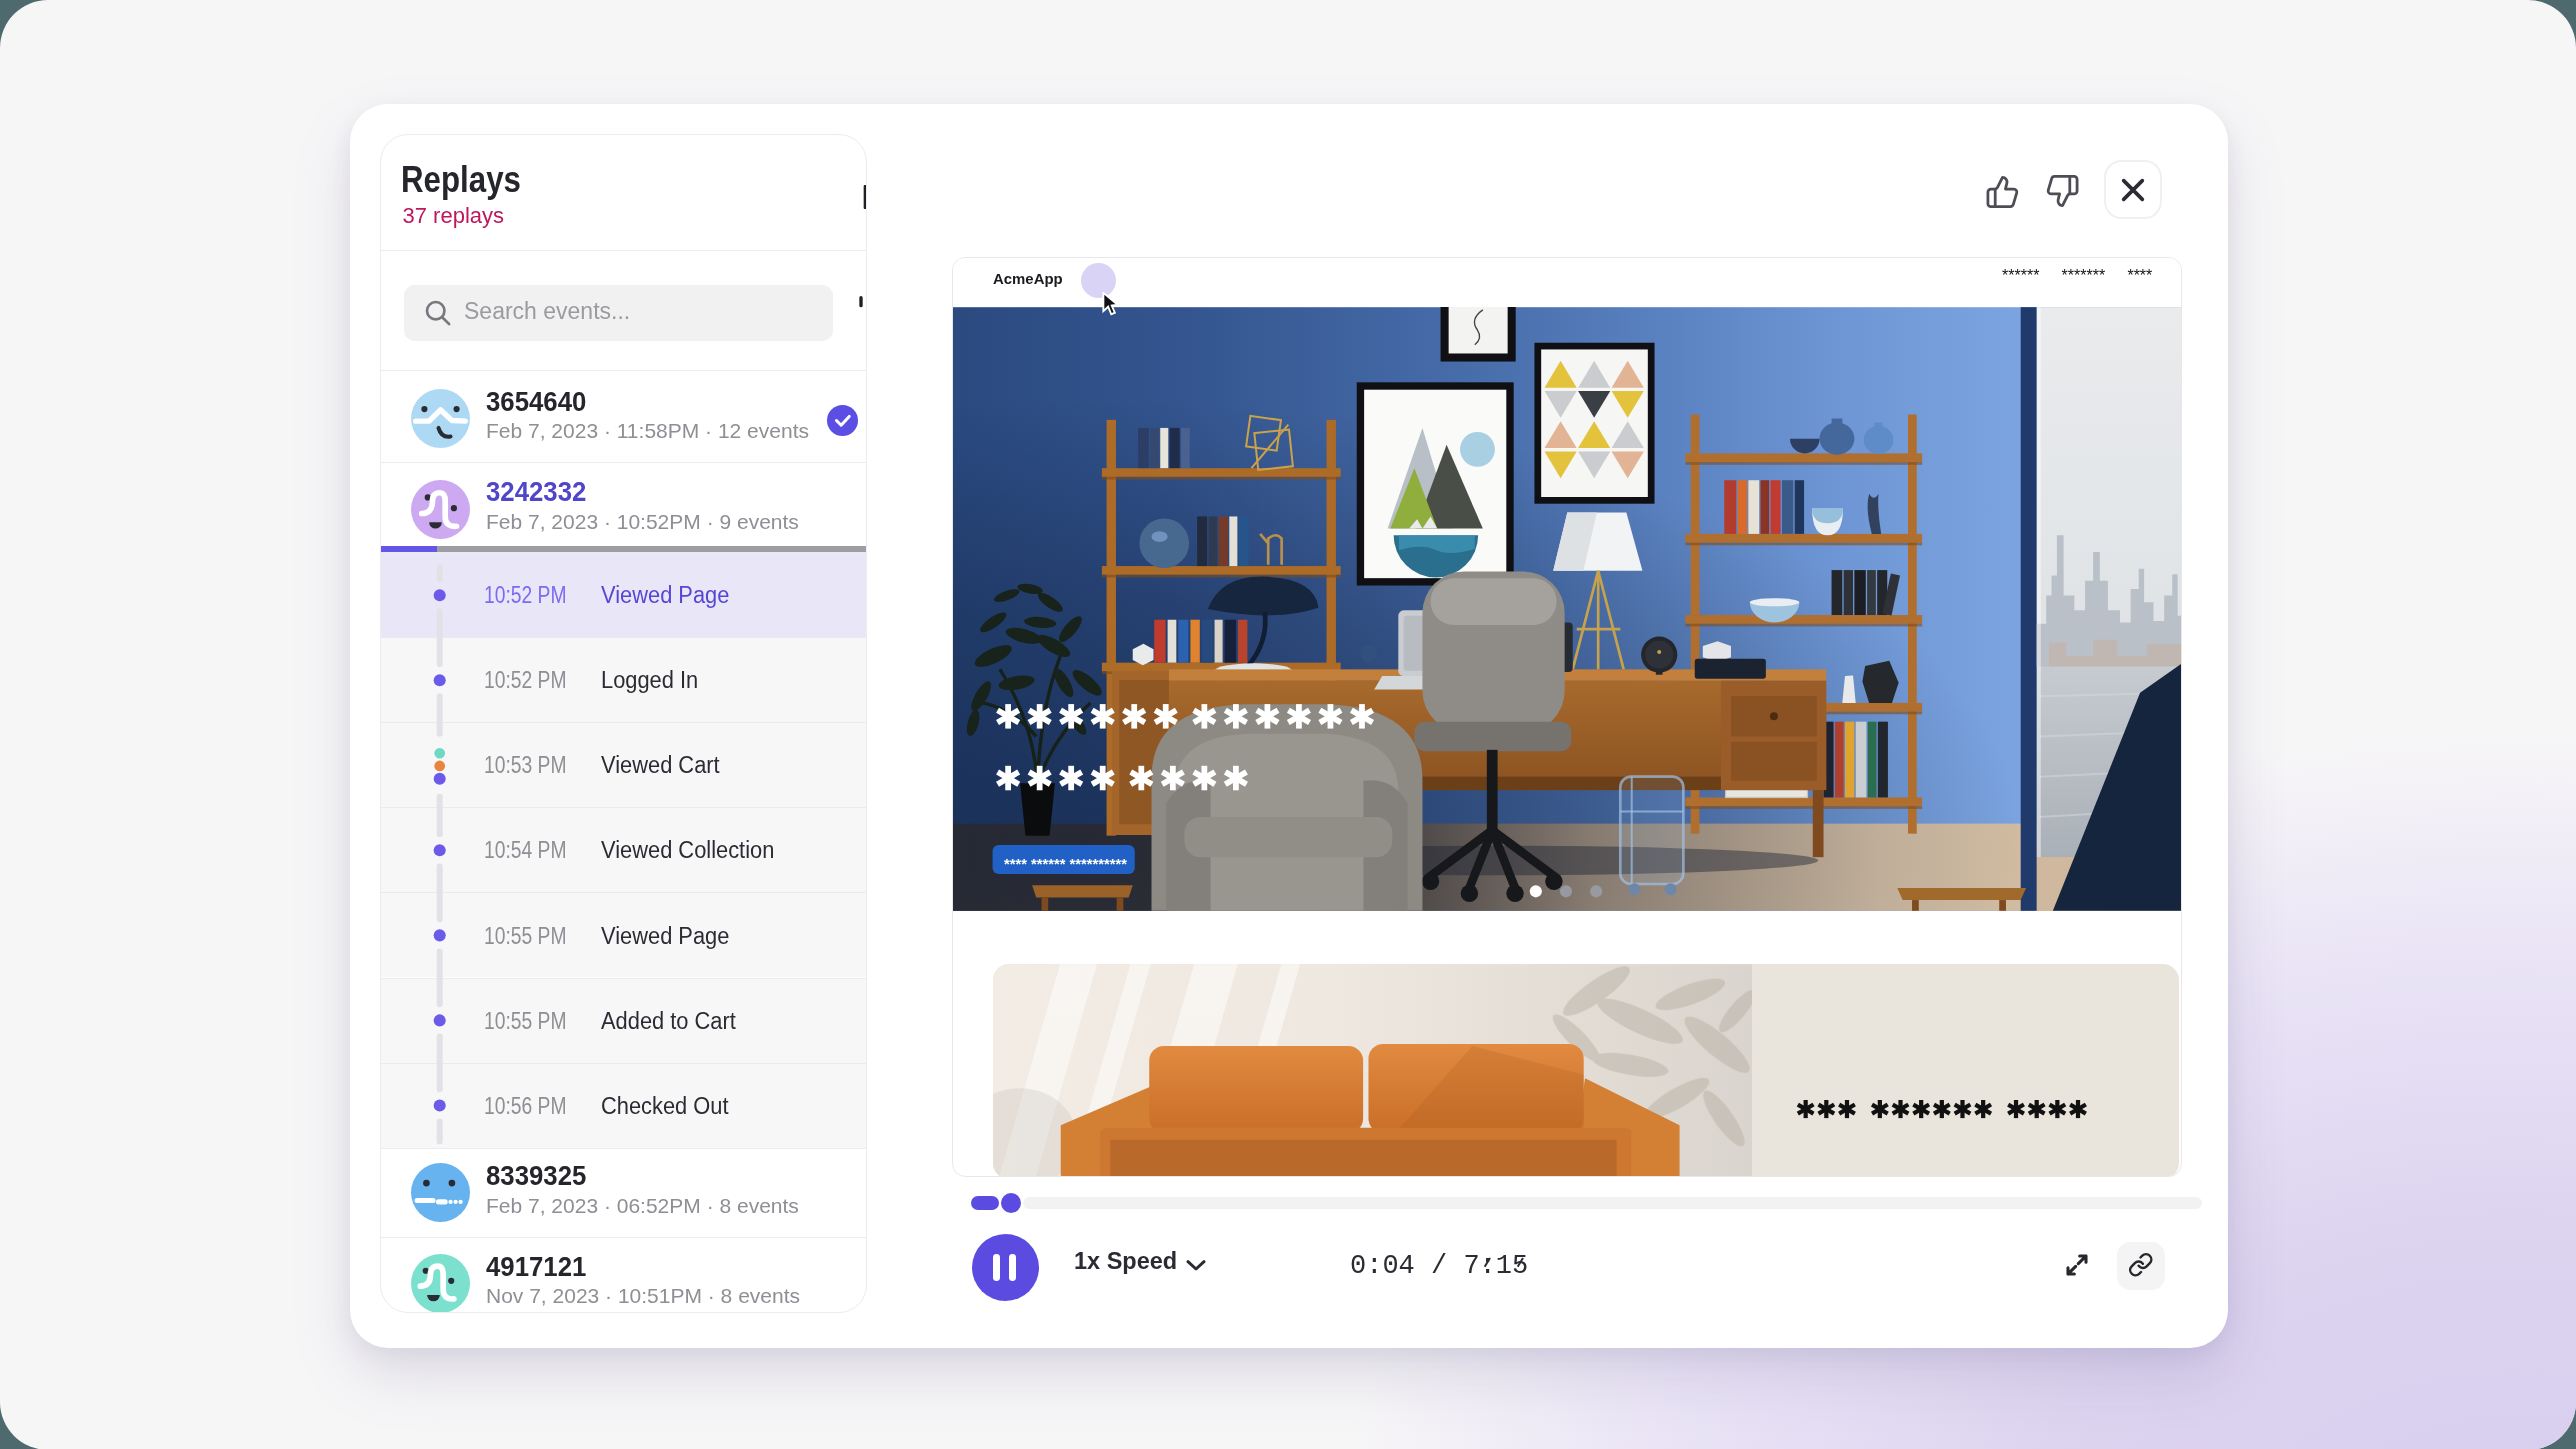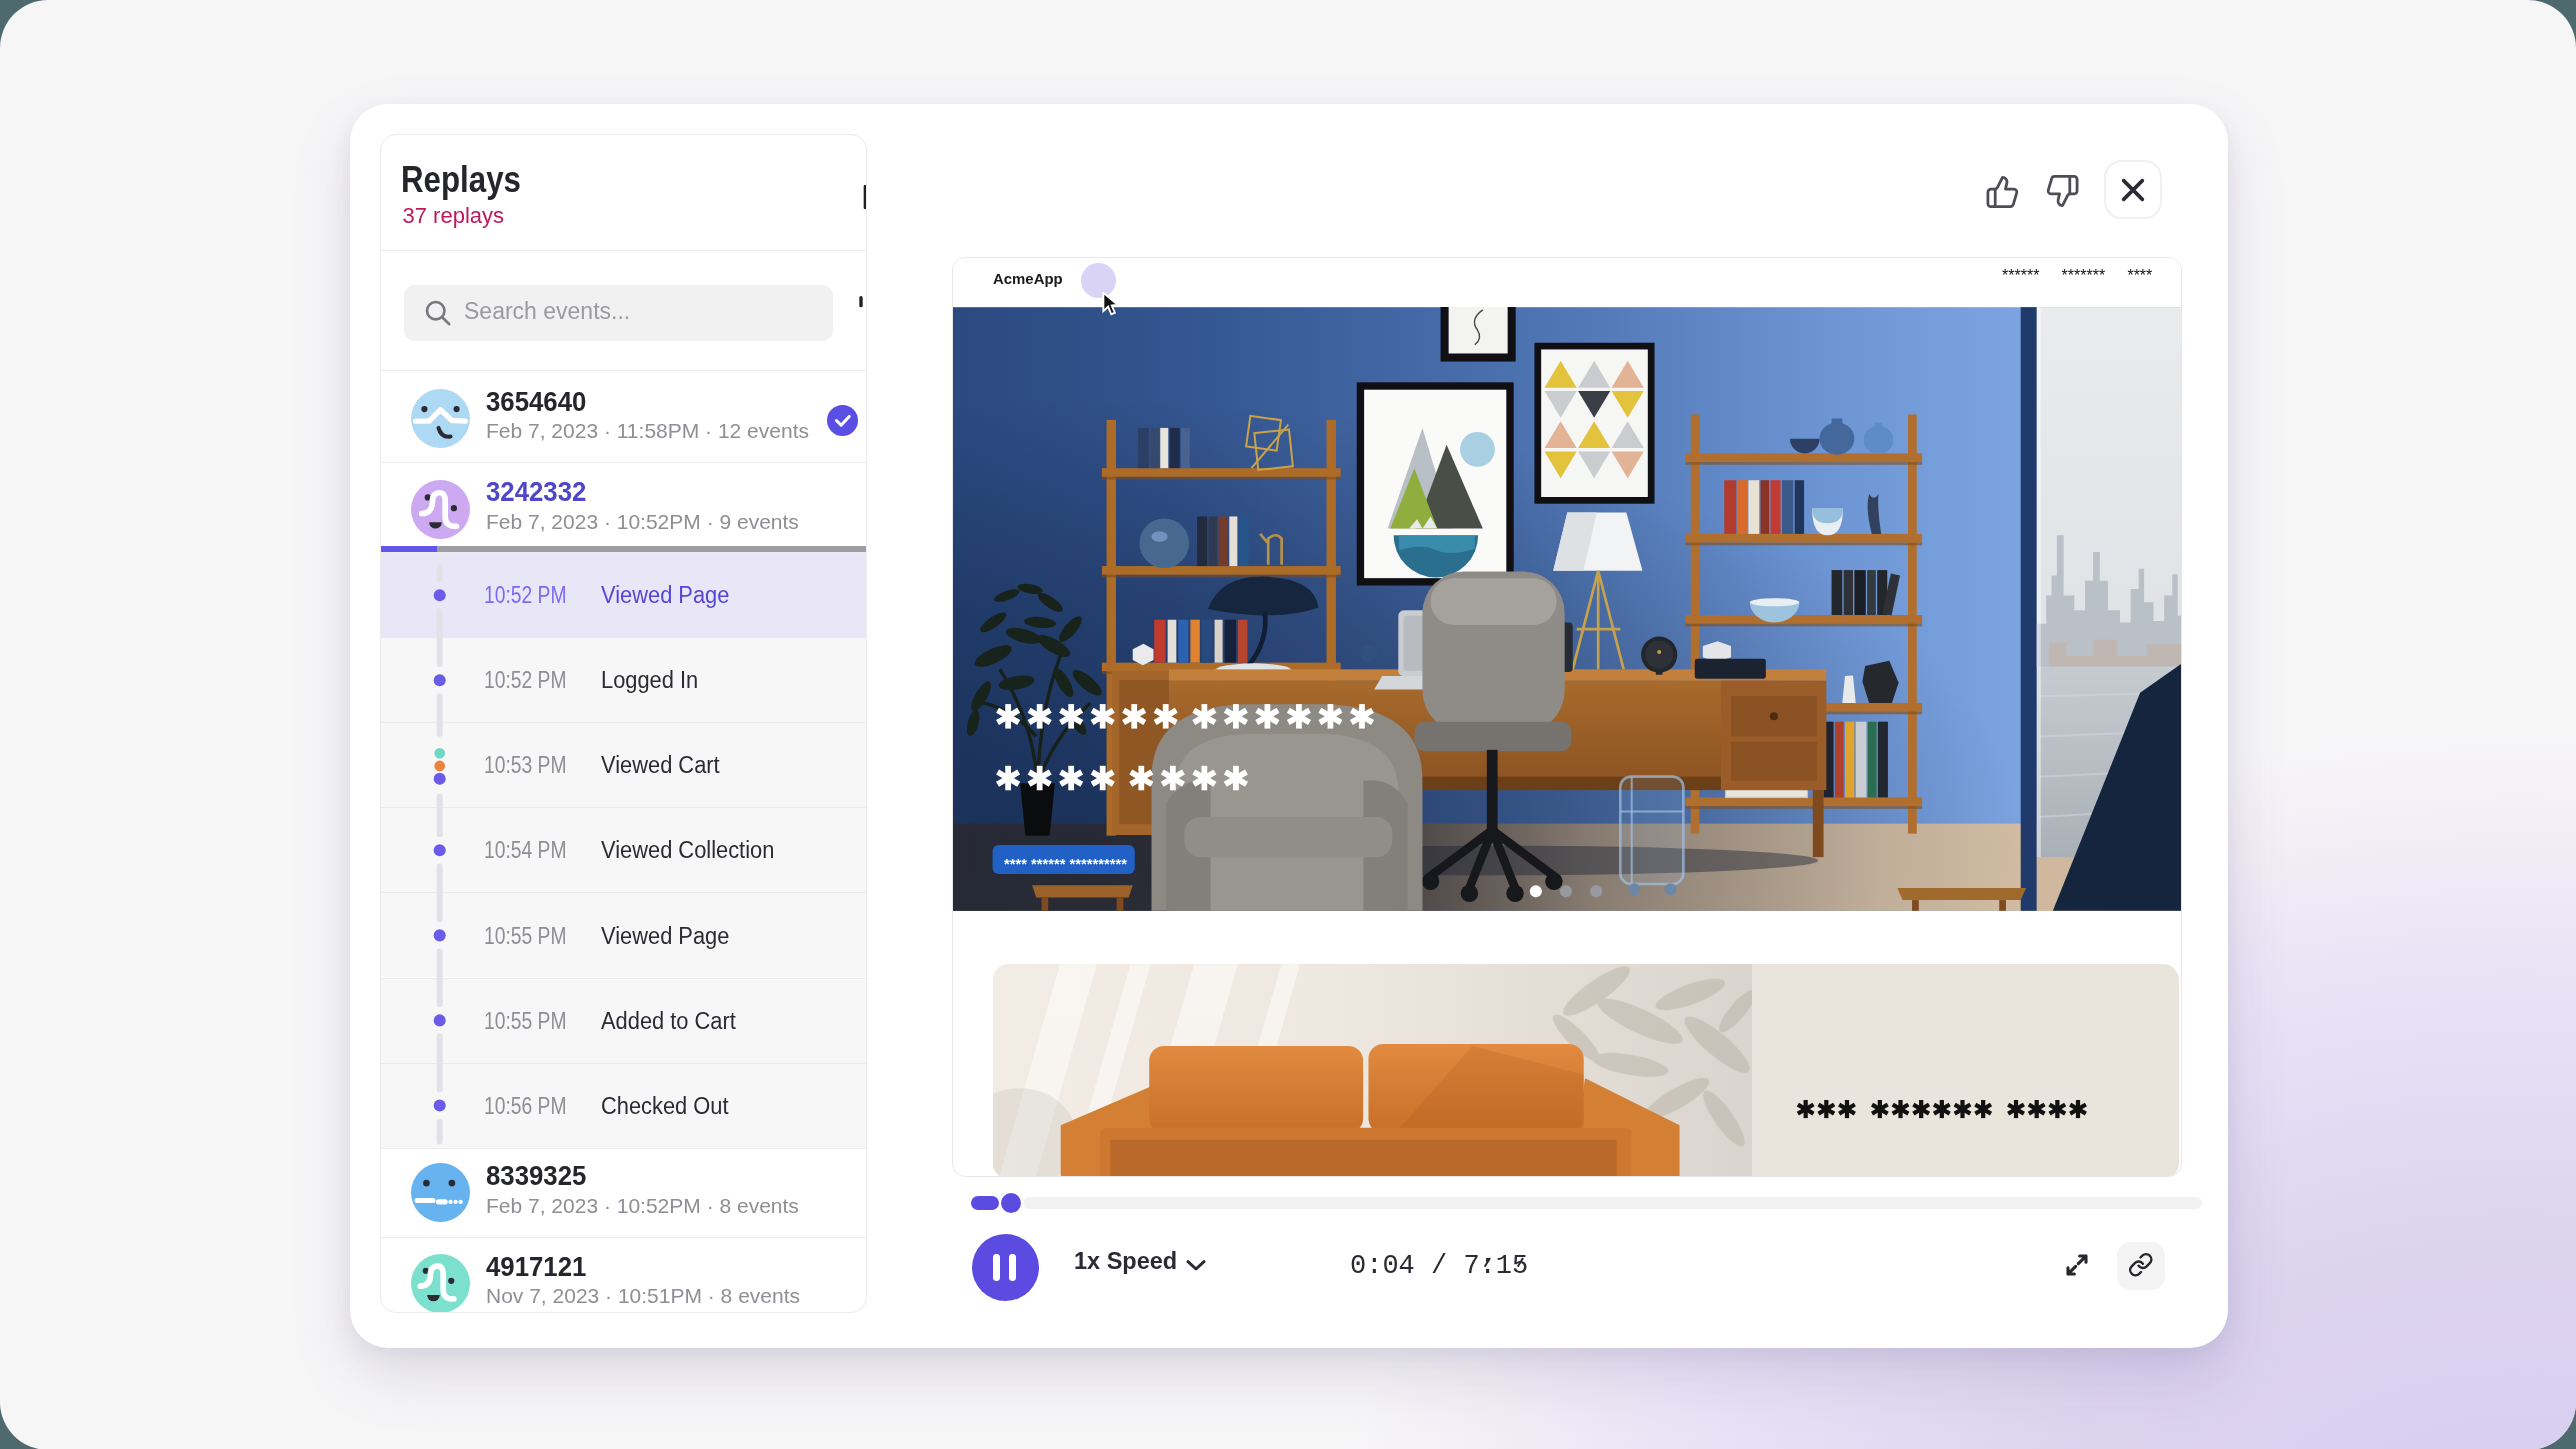--- a/index.html
+++ b/index.html
@@ -5,21 +5,21 @@
 *{margin:0;padding:0;box-sizing:border-box}
 html,body{width:2576px;height:1450px;overflow:hidden}
 body{font-family:"Liberation Sans",sans-serif;background:#4e6a6e;position:relative}
 .canvas{position:absolute;left:0;top:0;width:2576px;height:1450px;border-radius:48px;overflow:hidden;
  background:#f7f6f7;}
 .canvas::after{content:"";position:absolute;inset:0;
  background:radial-gradient(1409px 1006px at 2516px 1576px,#d6ccee 0%,#ddd4f0 35%,#eae4f6 62%,rgba(247,246,247,0) 84%);}
 .card{position:absolute;left:350px;top:104px;width:1878px;height:1244px;background:#fff;border-radius:38px;
  box-shadow:0 27px 60px rgba(90,80,130,.16),0 6.7px 20px rgba(90,80,130,.08);z-index:2}
 
-.panel{position:absolute;left:30px;top:30px;width:487px;height:1179px;border:1.3px solid #ececee;border-radius:16px;background:#fff;overflow:hidden}
+.panel{position:absolute;left:30px;top:30px;width:487px;height:1179px;border:1.3px solid #ececee;border-radius:28px;background:#fff;overflow:hidden}
 .p-abs{position:absolute}
 .hdr-title{left:20px;top:24px;font-size:37px;font-weight:700;color:#25252c;transform:scaleX(.845);transform-origin:left top}
 .hdr-sub{left:21.5px;top:68px;font-size:22px;color:#be185d}
 .divider{left:0;right:0;height:1.3px;background:#ececee}
 .search{left:23px;top:150px;width:429px;height:56px;border-radius:10.7px;background:#f1f1f2}
 .search-ph{left:83px;top:163px;font-size:23px;color:#9a9aa1}
 
 .sess-title{font-size:28px;font-weight:700;color:#25252c;transform:scaleX(.92);transform-origin:left top}
 .sess-sub{font-size:21px;color:#8e8e95}
 .avatar{position:absolute;width:59px;height:59px;border-radius:50%}
@@ -159,21 +159,21 @@
         <circle cx="61" cy="30" r="5" fill="#2b2b33"></circle>
       <g stroke="#fff" stroke-width="7.5" stroke-linecap="round">
         <line x1="9" y1="56" x2="33" y2="56"></line>
         <line x1="41" y1="58" x2="51" y2="58"></line>
       </g>
       <circle cx="59" cy="58" r="3.2" fill="#fff"></circle>
         <circle cx="66.5" cy="58" r="3.2" fill="#fff"></circle>
         <circle cx="74" cy="58" r="3.2" fill="#fff"></circle>
     </svg>
     <div class="p-abs sess-title" style="left:105px;top:1025px">8339325</div>
-    <div class="p-abs sess-sub" style="left:105px;top:1059px">Feb 7, 2023 · 10:52PM · 8 events</div>
+    <div class="p-abs sess-sub" style="left:105px;top:1059px">Feb 7, 2023 · 06:52PM · 8 events</div>
     <svg class="iabs" style="left:496px;top:1052px" width="21.5" height="12" viewBox="0 0 32 18">
       <path d="M3 3 L16 15 L29 3" fill="none" stroke="#1f1f24" stroke-width="4.5" stroke-linecap="round" stroke-linejoin="round"></path>
     </svg>
     <div class="p-abs divider" style="top:1102px"></div>
 
     <div class="avatar" style="left:29.5px;top:1119px;background:#7ce0cf"></div>
     <svg class="iabs" style="left:29.5px;top:1119px" width="59" height="59" viewBox="0 0 88 88">
       <circle cx="22" cy="25" r="4.6" fill="#2b2b33"></circle>
         <circle cx="60" cy="40" r="4.6" fill="#2b2b33"></circle>
       <path d="M14 48 C24 48 29 42 29 31 C29 21 34 18 40 18 C46 18 48 23 48 31 L48 53 C48 64 55 68 64 67" fill="none" stroke="#fff" stroke-width="8.5" stroke-linecap="round"></path>

